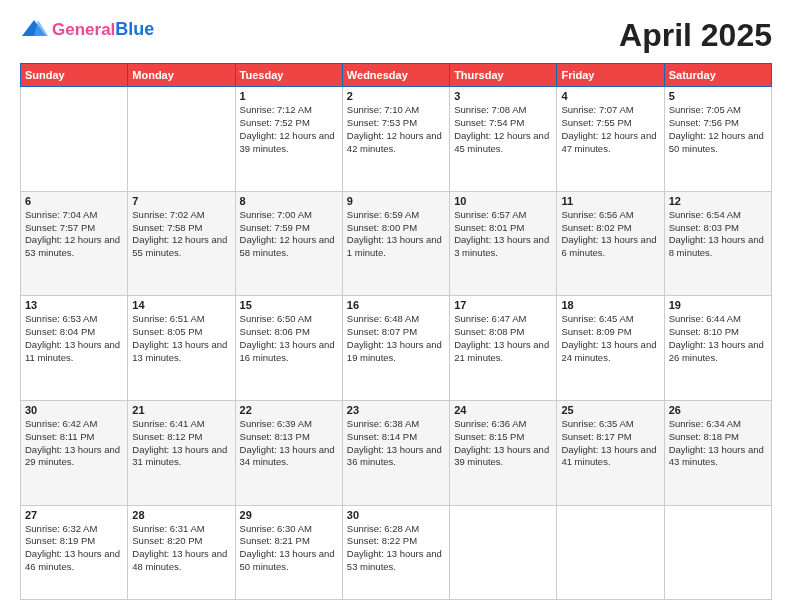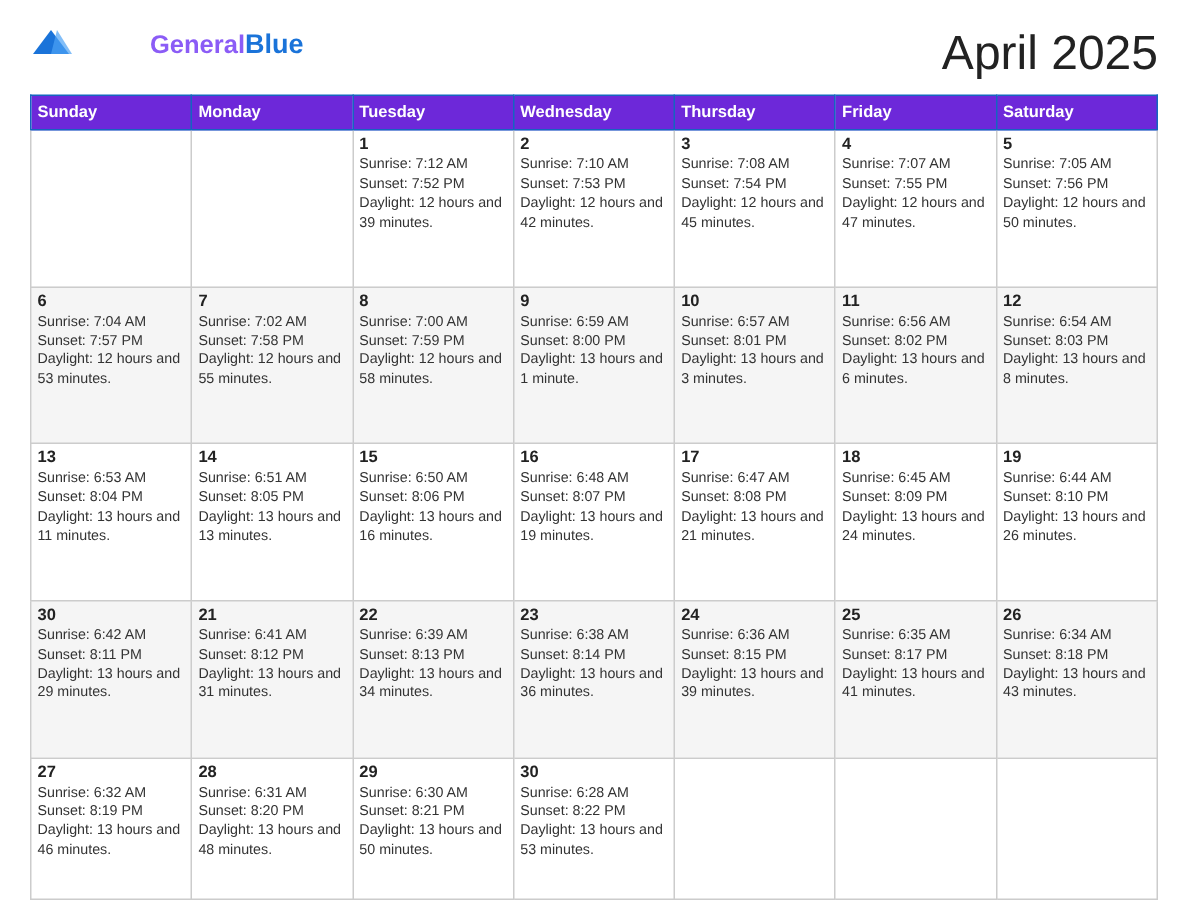--- a/index.html
+++ b/index.html
@@ -30,36 +30,36 @@
     }
     .logo-icon {
       width: 28px;
       height: 22px;
     }
     .title-block {
       text-align: right;
     }
     .title-month {
       font-size: 32px;
-      font-weight: normal;
+      font-weight: bold;
       color: #222;
       line-height: 1.1;
     }
     .title-location {
       font-size: 14px;
       color: #555;
     }
     .calendar {
       flex: 1;
       border-collapse: collapse;
       width: 100%;
       font-size: 10px;
     }
     .calendar th {
-      background: #6d28d9;
+      background: #ef4444;
       color: #fff;
       padding: 5px 4px;
       text-align: left;
       font-size: 11px;
       font-weight: bold;
       border: 1px solid #1565c0;
     }
     .calendar td {
       vertical-align: top;
       border: 1px solid #ccc;
@@ -94,21 +94,21 @@
 <body>
 
 <div class="page">
   <div class="header">
     <div class="logo">
       <svg class="logo-icon" viewBox="0 0 28 22" xmlns="http://www.w3.org/2000/svg">
         <polygon points="14,2 26,18 2,18" fill="#1a73d9"></polygon>
         <polygon points="18,2 28,18 14,18" fill="#4da3f5" opacity="0.7"></polygon>
       </svg>
       <div>
-        <span style="font-size:17px;font-weight:bold;color:#8b5cf6;margin-left:48px;">General</span><span style="font-size:18px;font-weight:bold;color:#1a73d9;">Blue</span>
+        <span style="font-size:17px;font-weight:bold;color:#ec4899;">General</span><span style="font-size:18px;font-weight:bold;color:#1a73d9;">Blue</span>
       </div>
     </div>
     <div class="title-block">
       <div class="title-month">April 2025</div>
     </div>
   </div>
 
   <table class="calendar">
     <thead>
       <tr>

